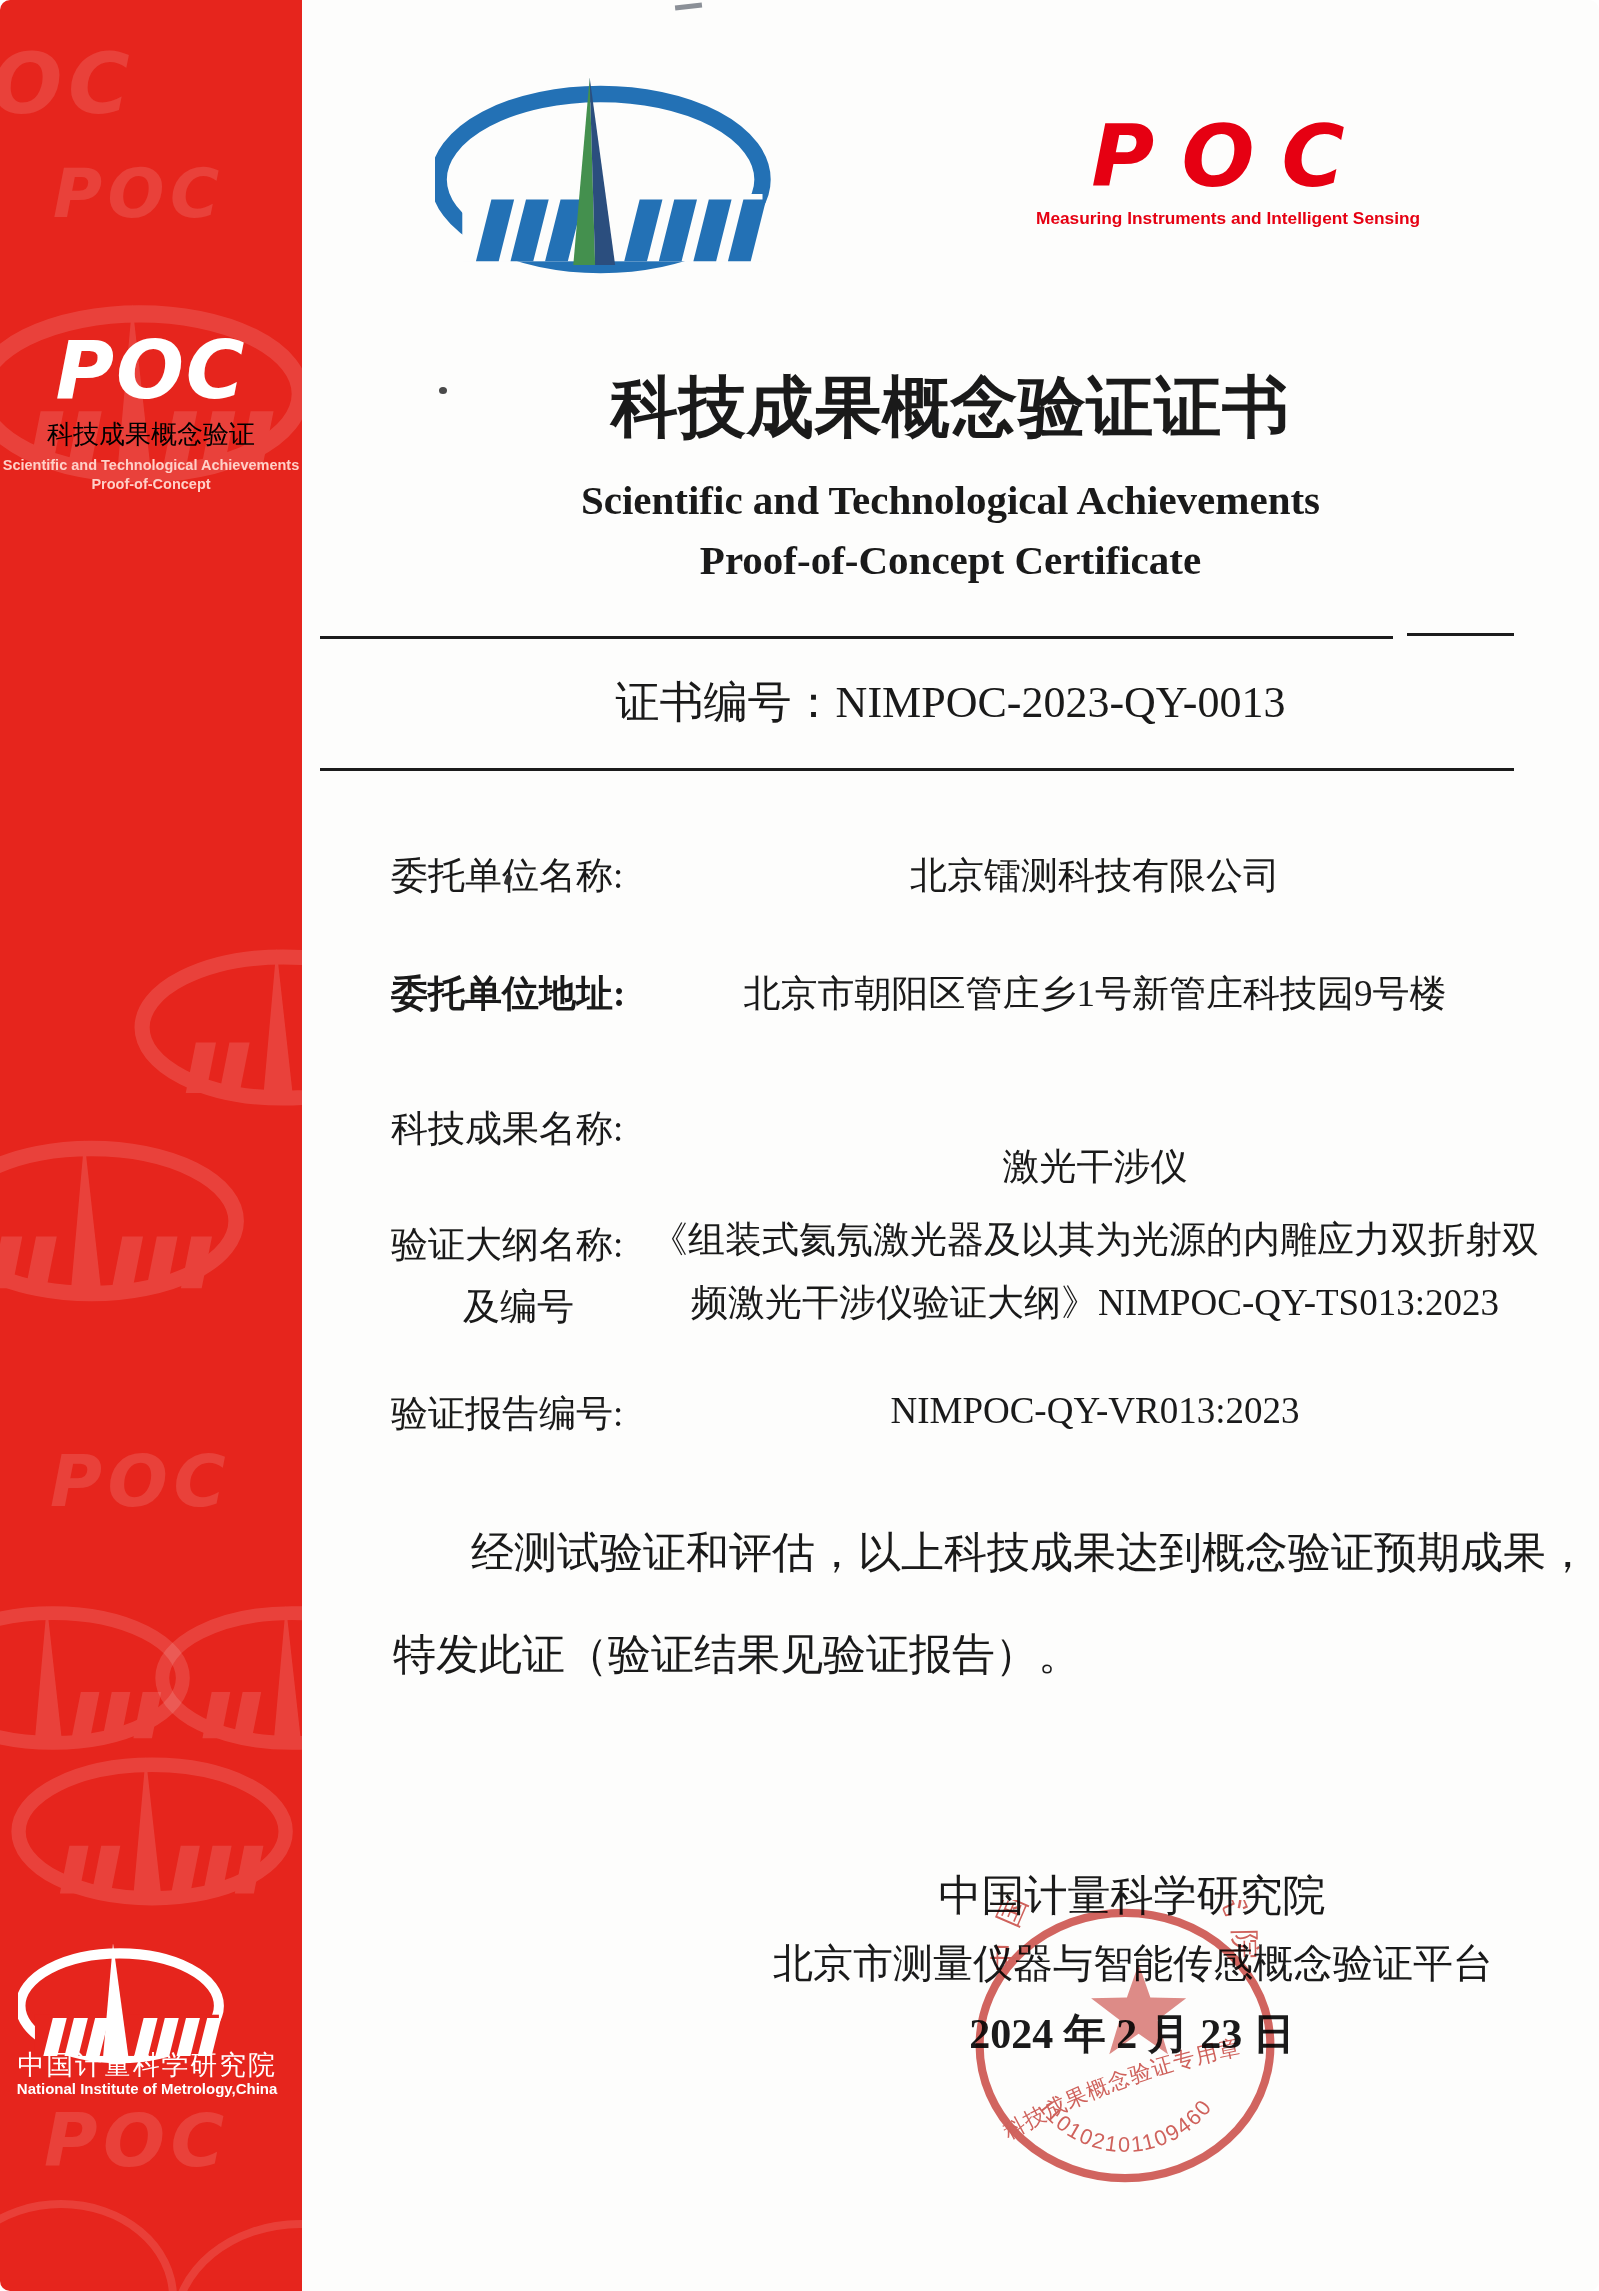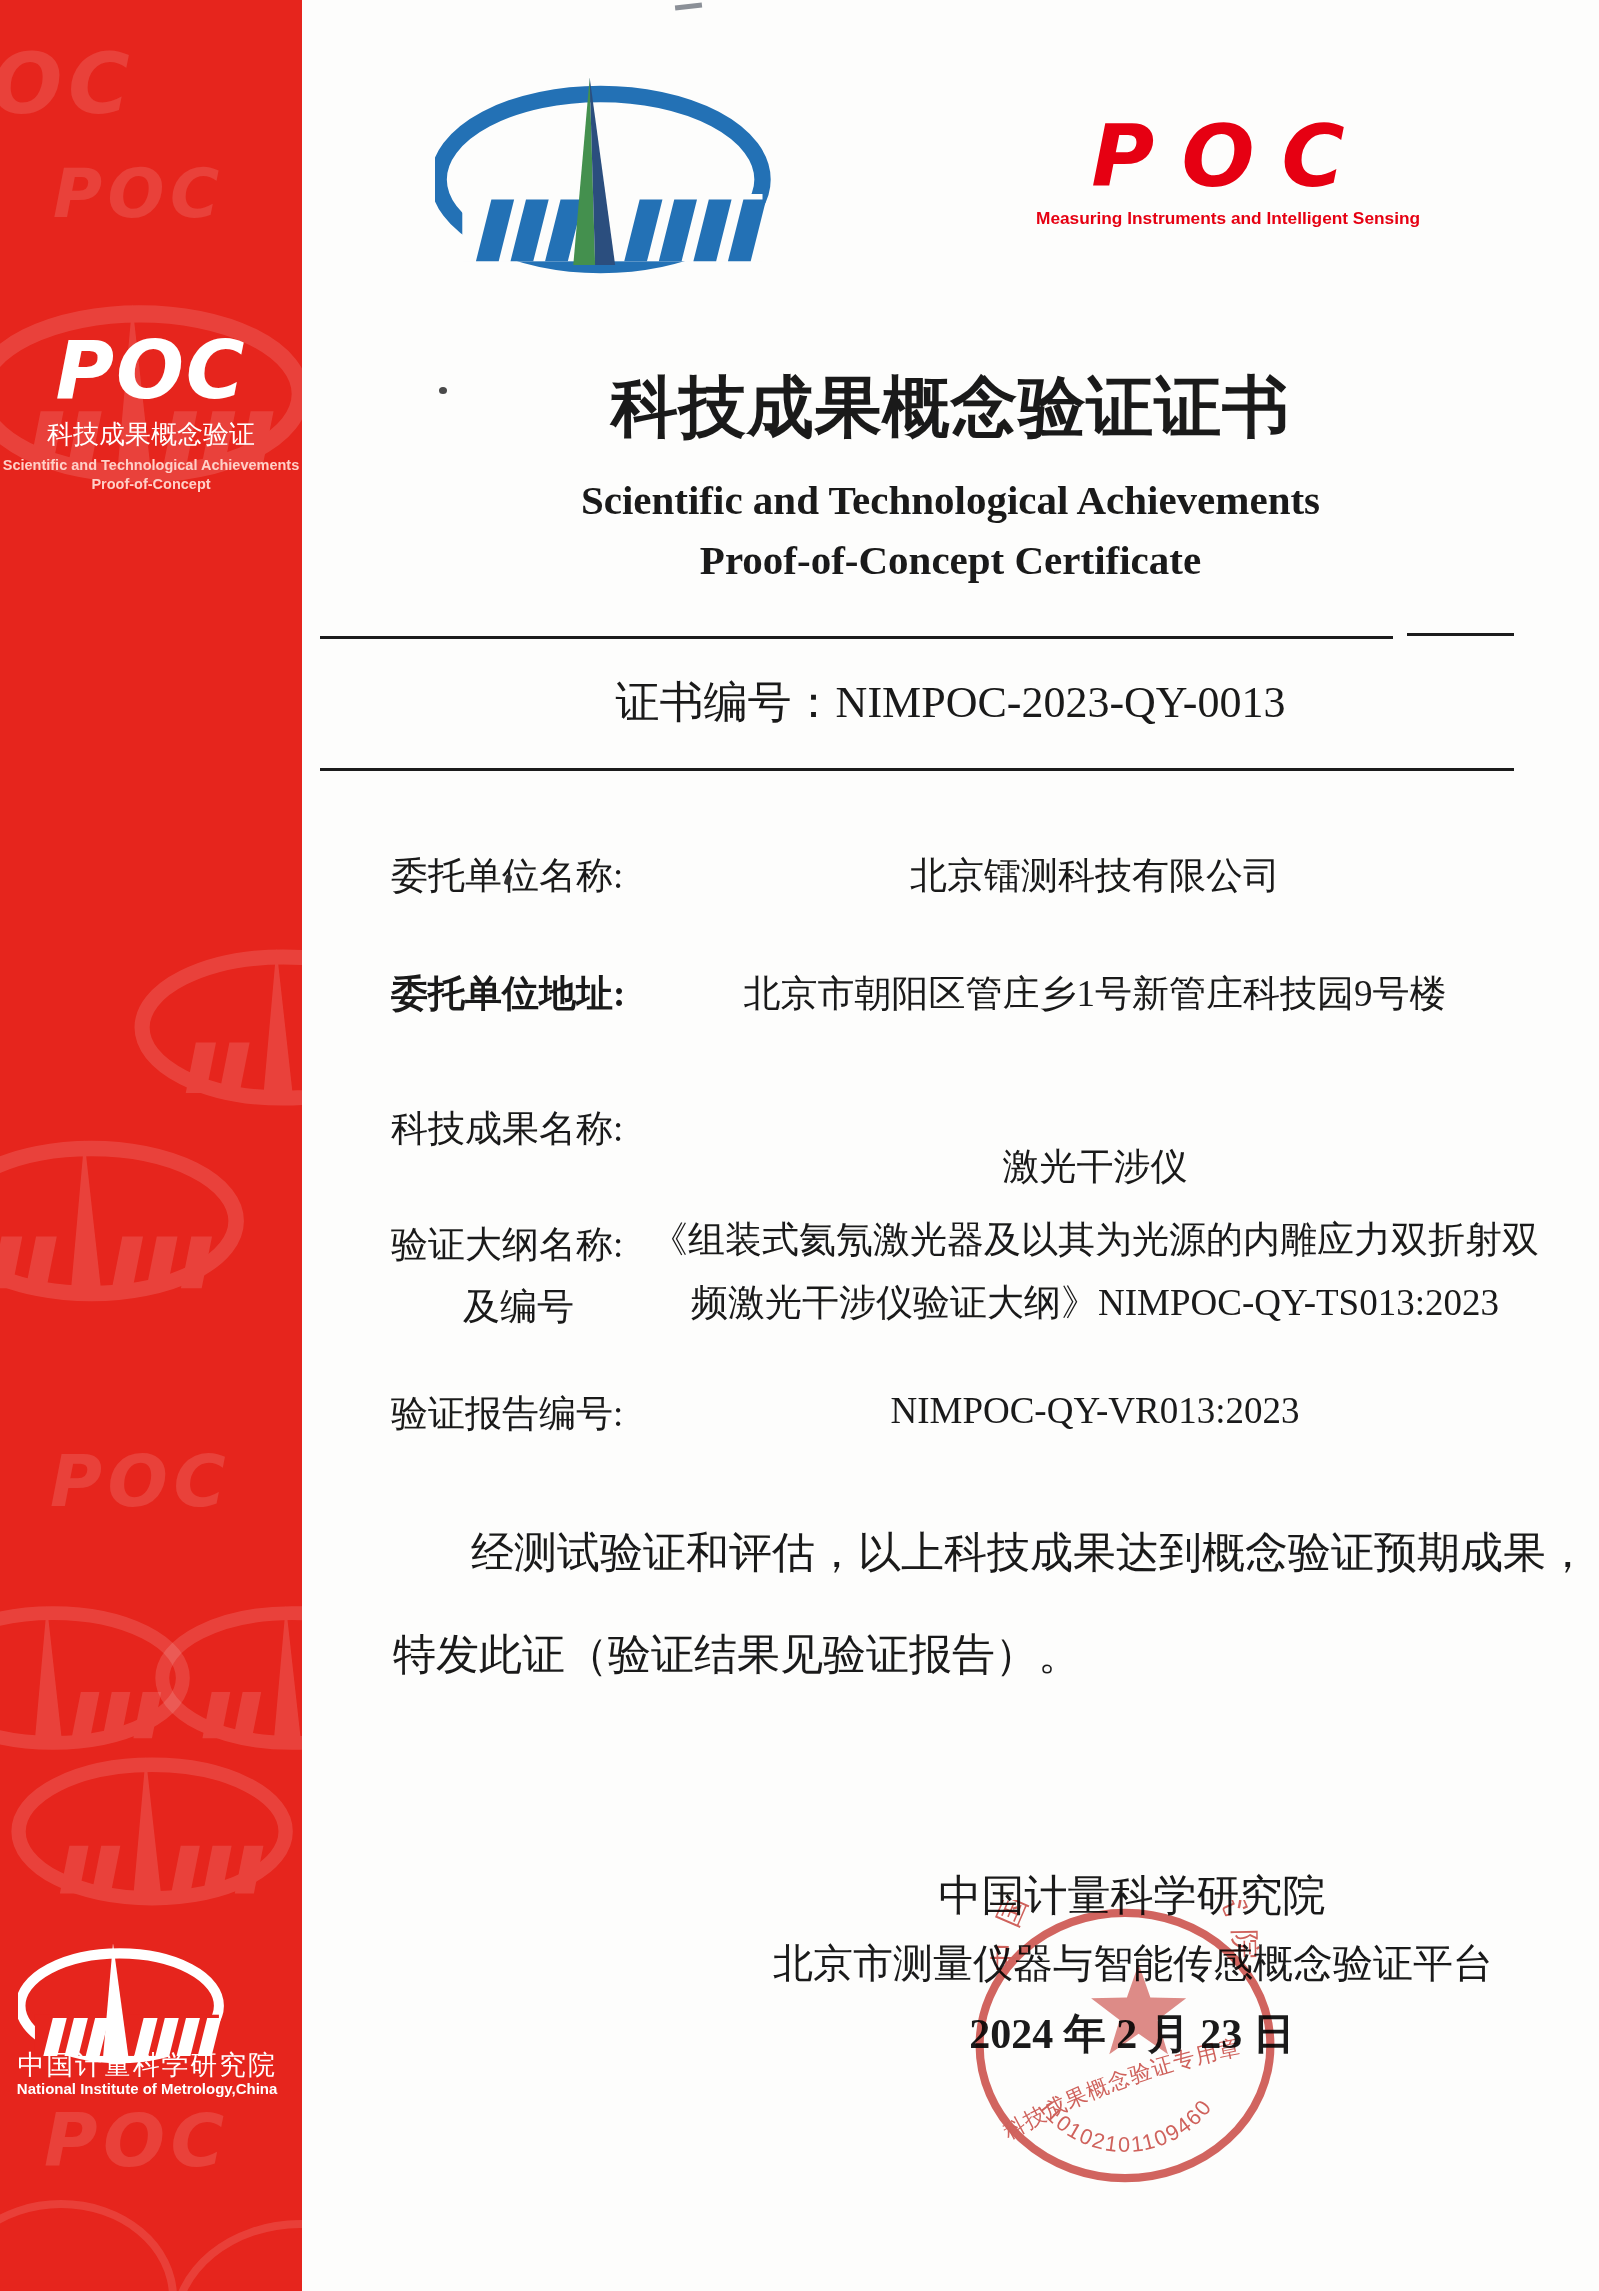--- a/index.html
+++ b/index.html
@@ -2,20 +2,21 @@
 <html style="font-size:14.5px"><head>
 <meta charset="utf-8">
 <style>
   * { margin:0; padding:0; box-sizing:border-box; }
   html,body { background:#ffffff; }
   .page {
     position:relative; width:1599px; height:2291px;
     background:#fdfdfc; overflow:hidden;
     font-family:"Liberation Serif","DejaVu Serif",serif;
     color:#1a1a1a;
+    border-radius:10px;
   }
   
   .band {
     position:absolute; left:0; top:0; width:302px; height:2291px;
     background:#e6251d; overflow:hidden;
   }
   .wm-text {
     position:absolute; font-family:"DejaVu Sans","Liberation Sans",sans-serif;
     font-style:italic; font-weight:900; color:rgba(255,255,255,0.13);
     letter-spacing:5.5px; white-space:nowrap;
@@ -23,21 +24,21 @@
   .wm-svg { position:absolute; opacity:0.13; }
   .wm-circle { position:absolute; border:8.2px solid rgba(255,255,255,0.12); border-radius:50%; }
   .band-poc-name {
     position:absolute; left:0; top:331px; width:302px; text-align:center;
     font-family:"DejaVu Sans","Liberation Sans",sans-serif; font-style:italic;
     font-weight:900; font-size:80px; line-height:1; color:#ffffff; letter-spacing:1.8px;
   }
   .band-poc-cn {
     position:absolute; left:0; top:419px; width:302px; text-align:center;
     font-family:"Liberation Sans","DejaVu Sans",sans-serif;
-    font-size:26px; color:#ffffff; line-height:1.2; white-space:nowrap;
+    font-size:26px; color:#000000; line-height:1.2; white-space:nowrap;
   }
   .band-poc-en1,.band-poc-en2 {
     position:absolute; left:0; width:302px; text-align:center;
     font-family:"Liberation Sans","DejaVu Sans",sans-serif; font-weight:700;
     font-size:14.5px; color:#ffd0c8; line-height:1.15; white-space:nowrap;
   }
   .band-poc-en1 { top:457px; }
   .band-poc-en2 { top:476px; }
   .band-nim-logo { position:absolute; left:18px; top:1940px; }
   .band-nim-cn {

